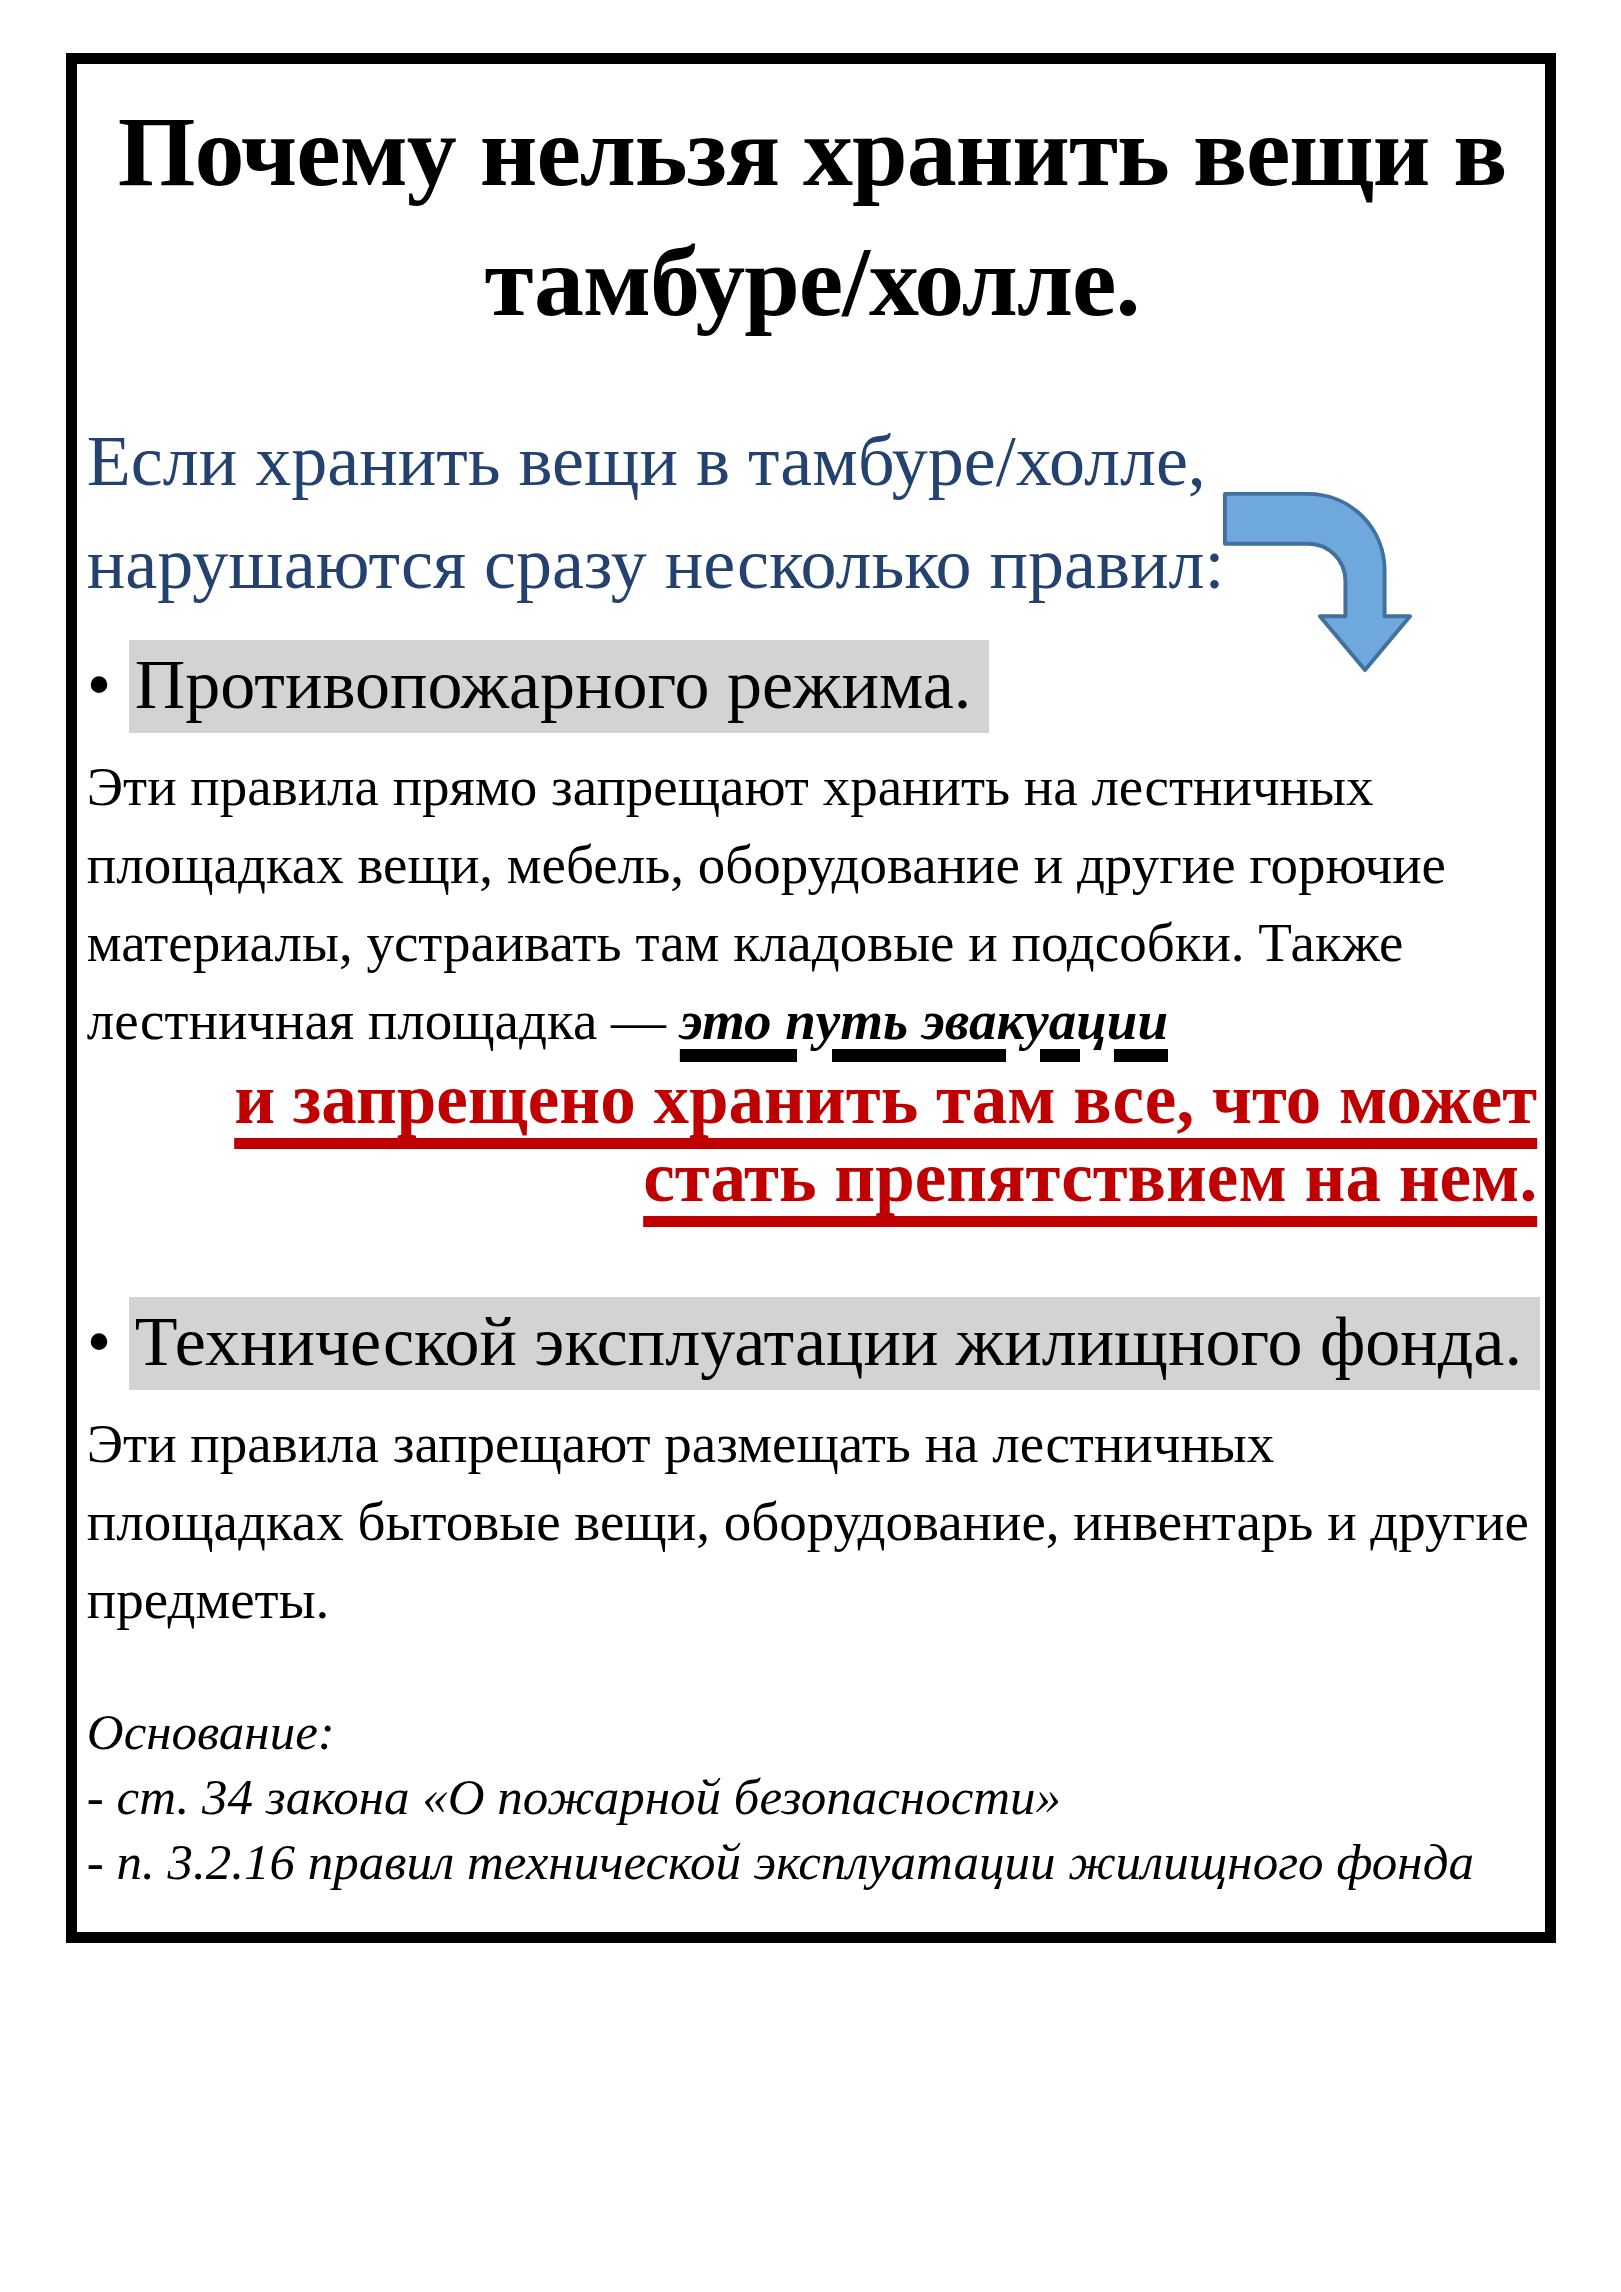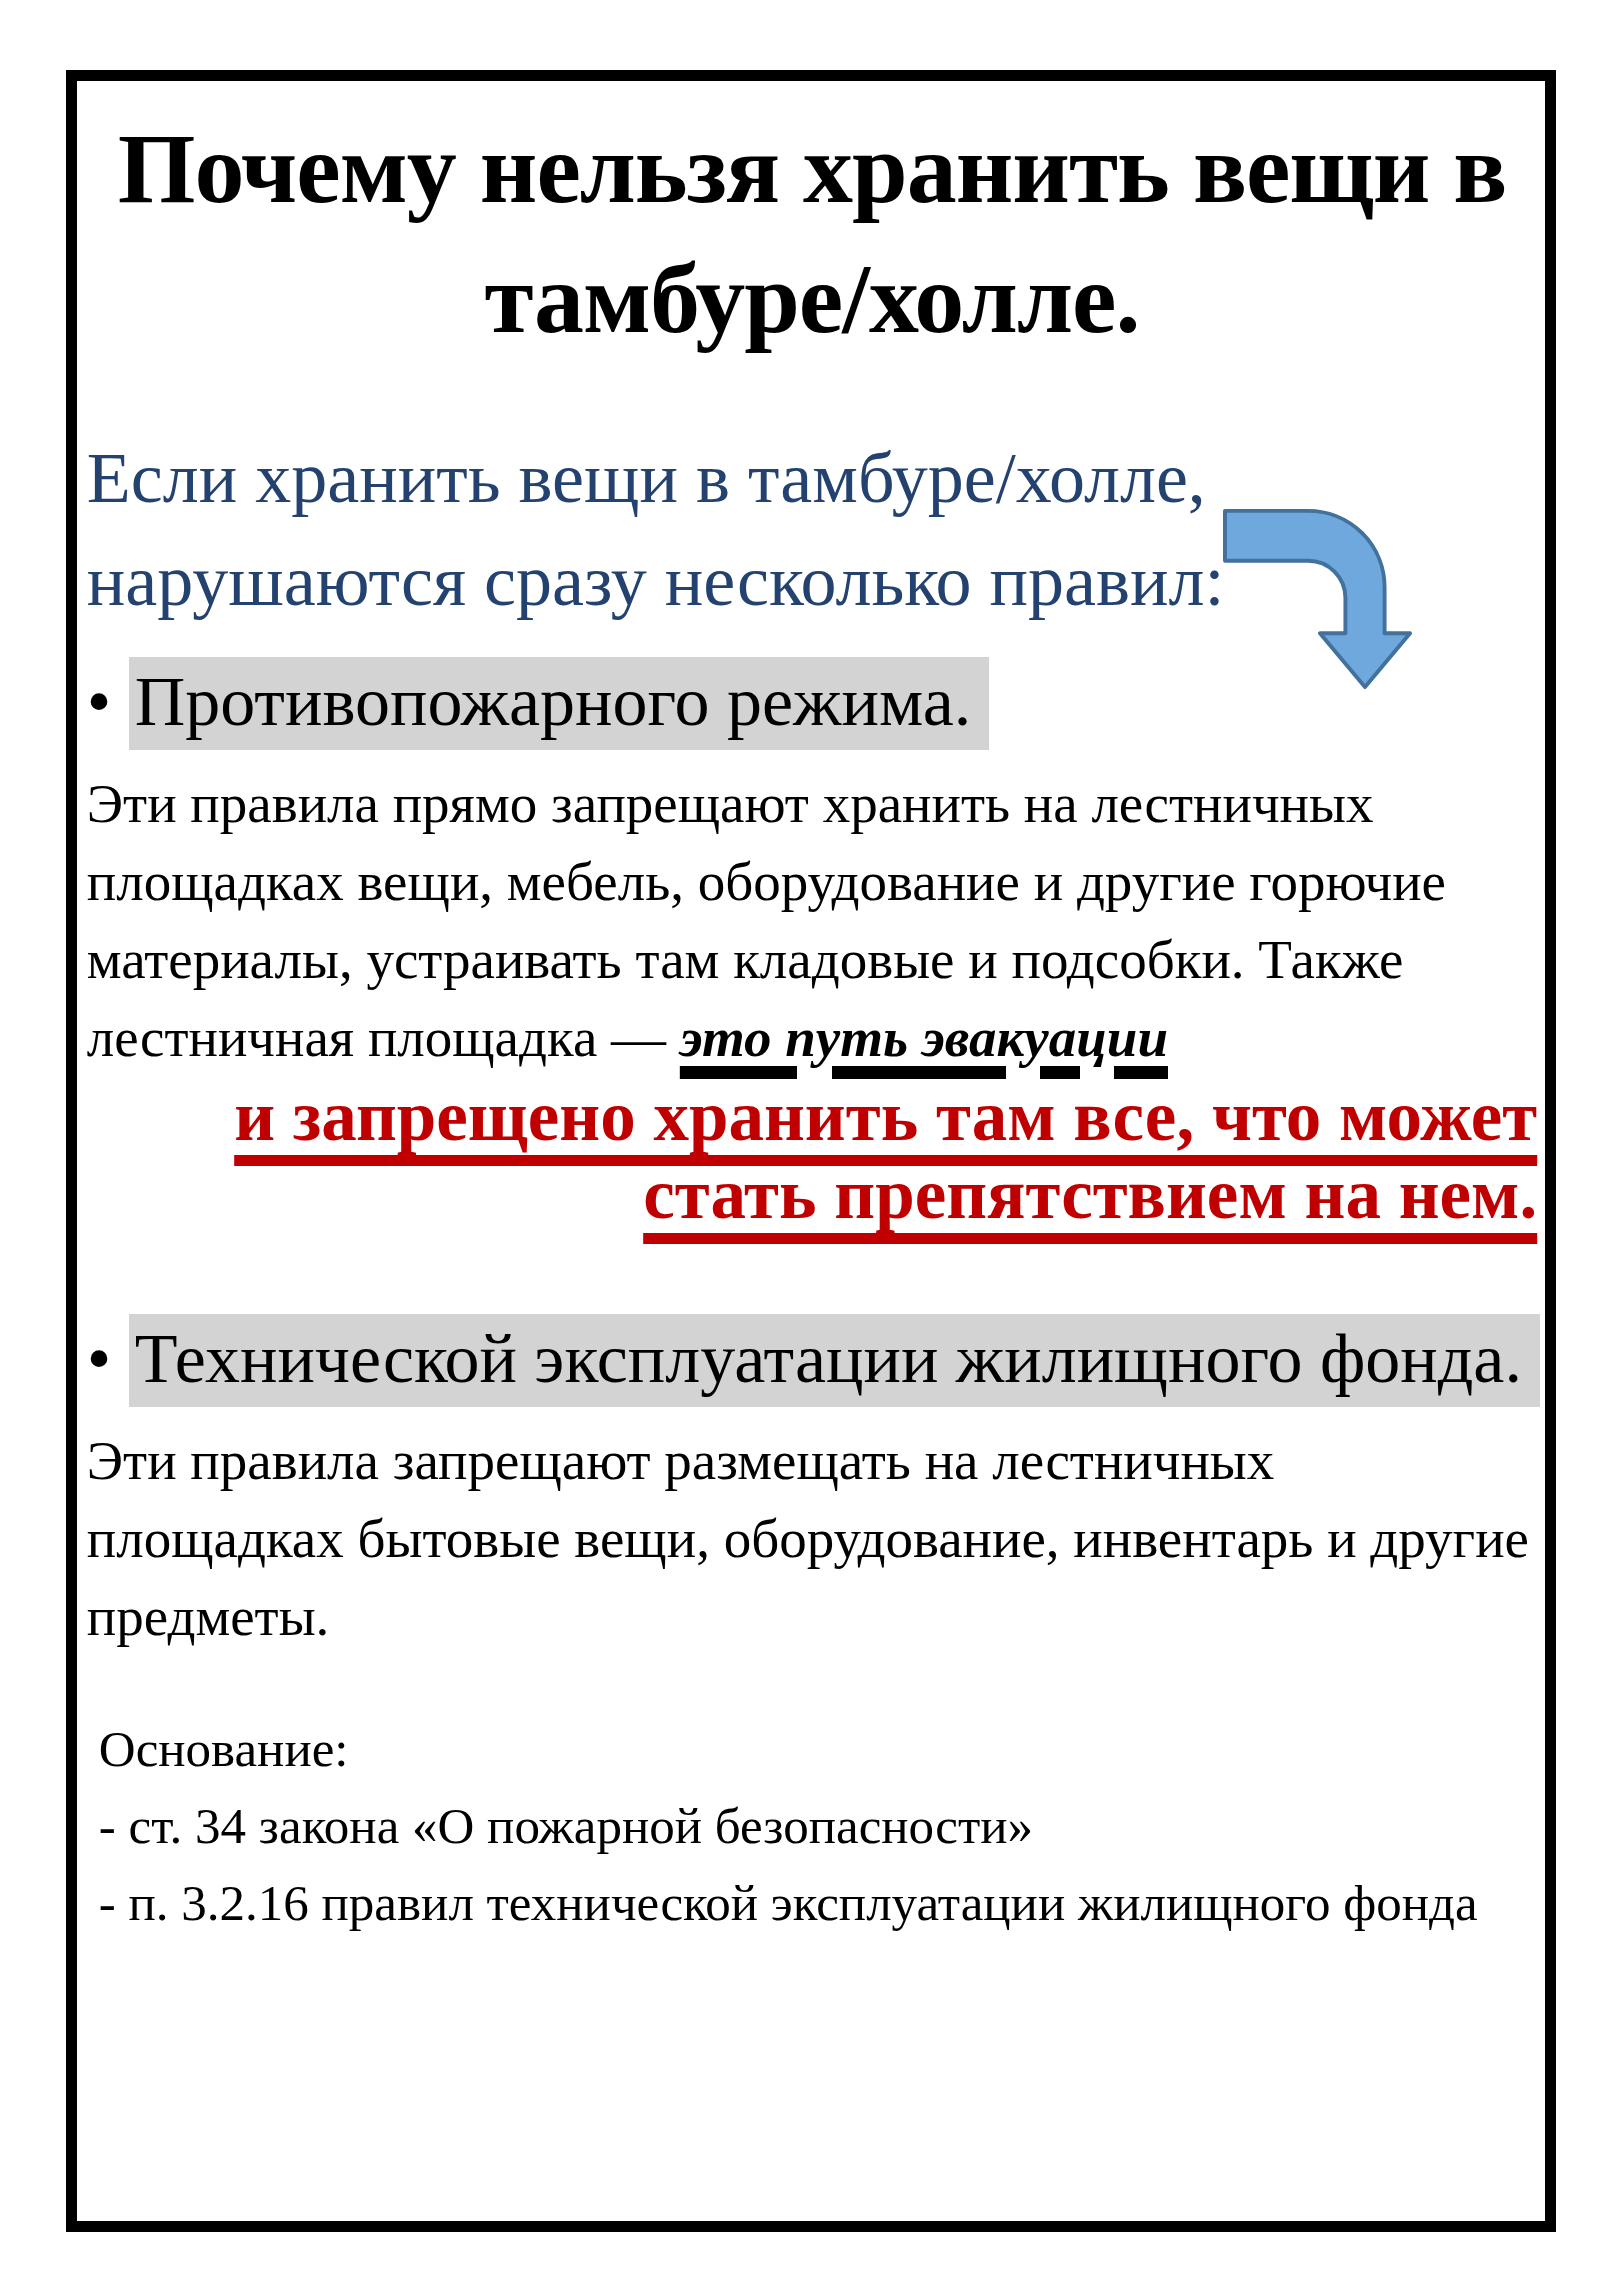--- a/index.html
+++ b/index.html
@@ -6,22 +6,22 @@
   .page{
     position:relative;
     width:1621px;height:2293px;
     background:#ffffff;
     font-family:"Liberation Serif","DejaVu Serif",serif;
     color:#000000;
     overflow:hidden;
   }
   .frame{
     position:absolute;
-    left:66px;top:70px;
-    width:1490px;height:2162px;
+    left:66px;top:53px;
+    width:1490px;height:1890px;
     border:11.8px solid #000000;
     box-sizing:border-box;
     padding:13.7px 7.8px 0 9.8px;
   }
   .title{
     margin:9.8px 0 0 0;
     font-size:100px;
     font-weight:bold;
     line-height:1.3;
     text-align:center;
@@ -74,21 +74,21 @@
     text-decoration:underline;
     text-decoration-thickness:10.8px;
     text-underline-offset:14.7px;
     text-align:right;
   }
   .basis{
     margin-top:61px;
     font-size:51px;
     line-height:65px;
   }
-  .basis div{margin:12px;}
+  .basis div{margin:0;font-style:italic;}
 </style>
 </head>
 <body>
 
 <div class="page">
   <div class="frame">
 
     <h1 class="title">
       <span>Почему нельзя хранить вещи в</span><br>
       <span>тамбуре/холле.</span>

